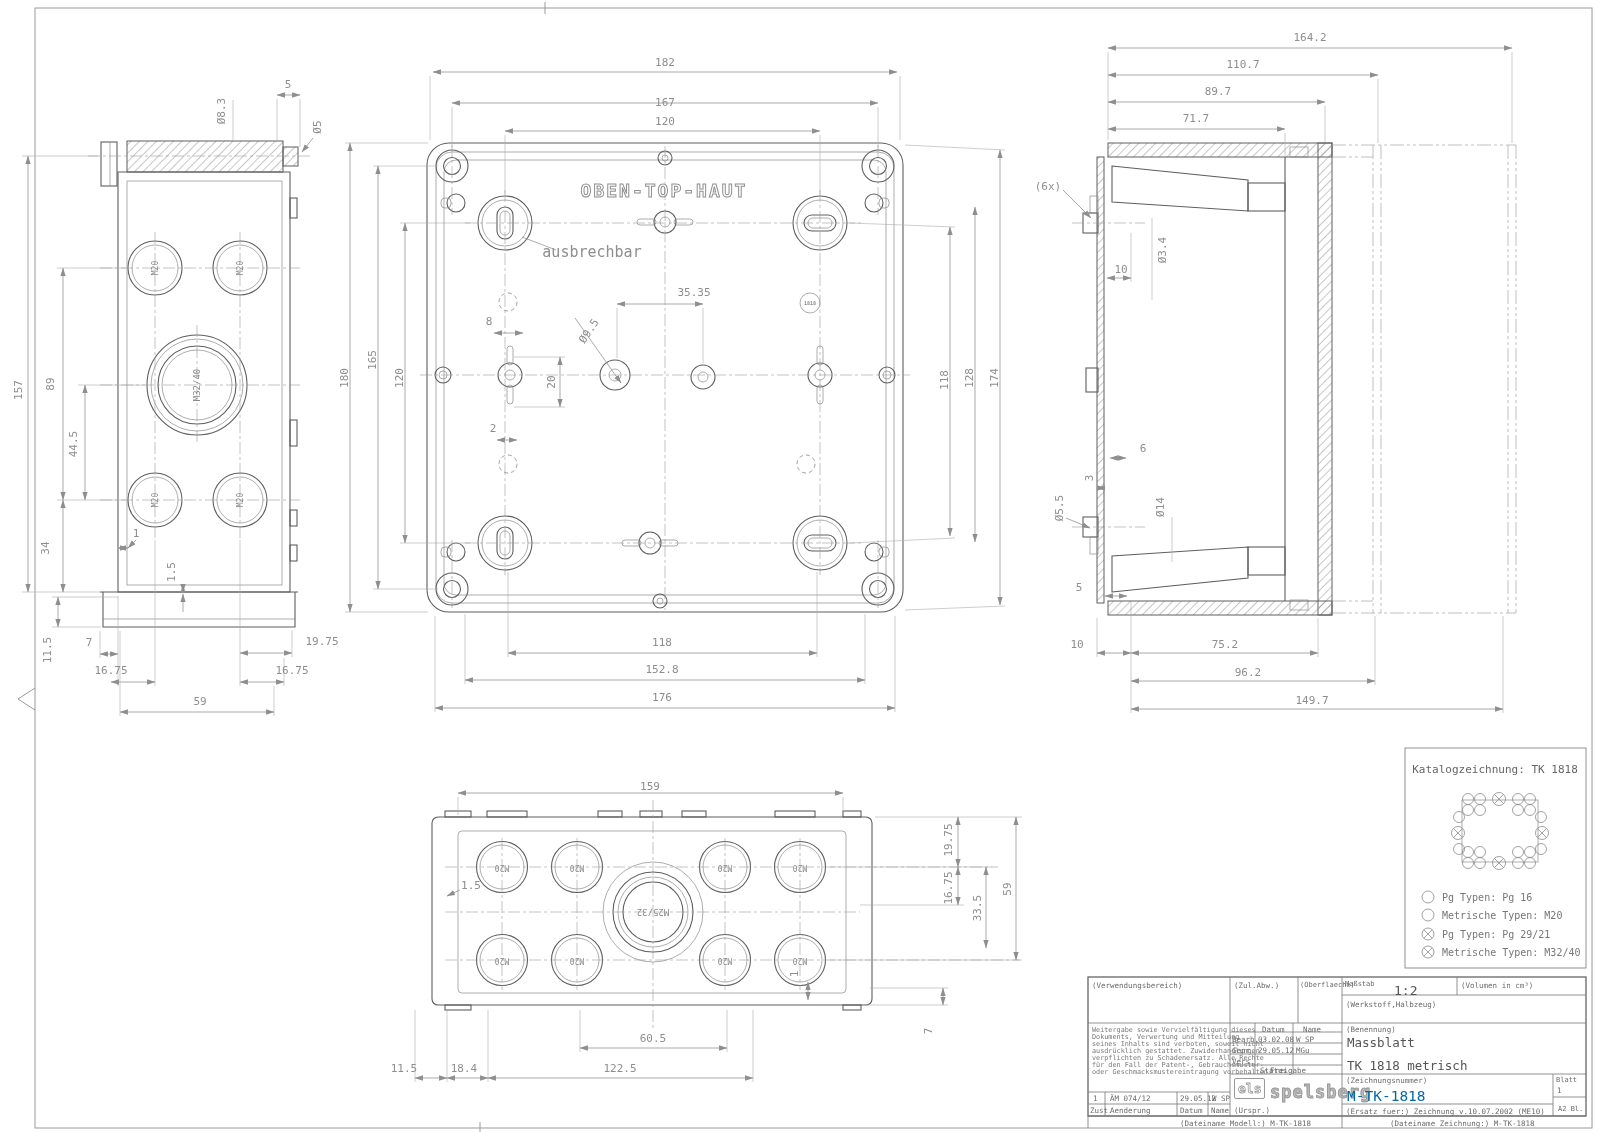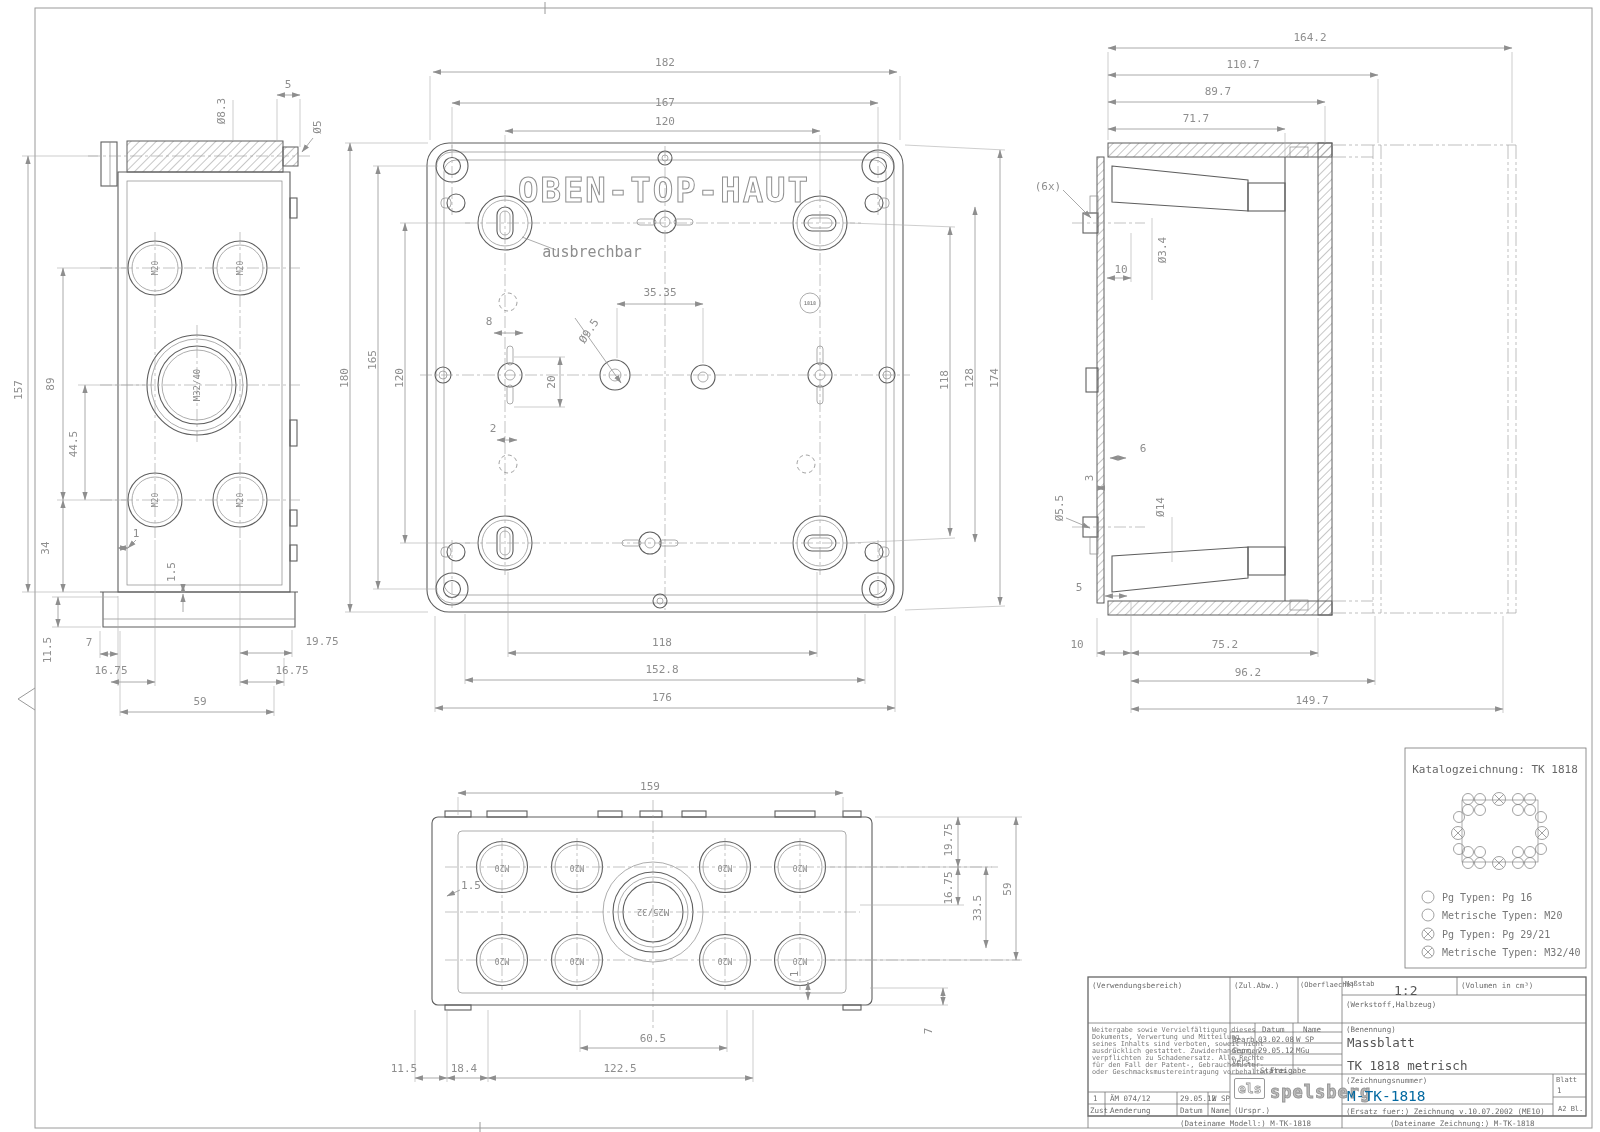--- a/index.html
+++ b/index.html
@@ -17,21 +17,21 @@
 .ht{fill:url(#hp);stroke:#5f5f5f;stroke-width:1}
 .tl{stroke:#777;stroke-width:.8;fill:none}
 .tlb{stroke:#666;stroke-width:1.3;fill:none}
 
 .lb{position:absolute;white-space:nowrap;color:#8e8e8e;font-size:11px;transform:translate(-50%,-50%)}
 .lbv{transform:translate(-50%,-50%) rotate(-90deg)}
 .lbd{transform:translate(-50%,-50%) rotate(-56deg)}
 .lb180{transform:translate(-50%,-50%) rotate(180deg)}
 .kn{font-size:8px;color:#8a8a8a}
 .kn9{font-size:9px;color:#8a8a8a}
-.emboss{font-size:34px;font-weight:bold;letter-spacing:2px;color:transparent;-webkit-text-stroke:1px #919191}
+.emboss{font-size:18px;font-weight:bold;letter-spacing:2px;color:transparent;-webkit-text-stroke:1px #919191}
 .note{font-size:15px}
 .stamp{font-size:5px;font-weight:bold;color:#8a8a8a}
 .cat-title{position:absolute;white-space:nowrap;font-size:11px;color:#666;transform:translate(-50%,-50%)}
 .lgd{position:absolute;white-space:nowrap;color:#777;font-size:10px;transform:translateY(-50%)}
 
 .tb{position:absolute;white-space:nowrap;color:#6b6b6b;font-size:7.5px}
 .t7{font-size:7px}
 .legal{font-size:6.8px;color:#7a7a7a}
 .lg{font-size:12.5px;color:#555}
 .xl{font-size:14.5px;color:#0369a1}
@@ -483,21 +483,21 @@
 <span class="lb lbv kn" style="left:240px;top:268px">M20</span>
 <span class="lb lbv kn" style="left:155px;top:500px">M20</span>
 <span class="lb lbv kn" style="left:240px;top:500px">M20</span>
 <span class="lb lbv kn9" style="left:197px;top:385px">M32/40</span>
 
 <span class="lb" style="left:665px;top:62px">182</span>
 <span class="lb" style="left:665px;top:102px">167</span>
 <span class="lb" style="left:665px;top:121px">120</span>
 <span class="lb emboss" style="left:664px;top:190px">OBEN-TOP-HAUT</span>
 <span class="lb note" style="left:592px;top:252px">ausbrechbar</span>
-<span class="lb" style="left:660px;top:292px">35.35</span>
+<span class="lb" style="left:694px;top:292px">35.35</span>
 <span class="lb" style="left:489px;top:321px">8</span>
 <span class="lb lbd" style="left:589px;top:331px">Ø9.5</span>
 <span class="lb lbv" style="left:551px;top:382px">20</span>
 <span class="lb" style="left:493px;top:428px">2</span>
 <span class="lb stamp" style="left:810px;top:303px">1818</span>
 <span class="lb lbv" style="left:344px;top:378px">180</span>
 <span class="lb lbv" style="left:372px;top:360px">165</span>
 <span class="lb lbv" style="left:399px;top:378px">120</span>
 <span class="lb lbv" style="left:944px;top:380px">118</span>
 <span class="lb lbv" style="left:969px;top:378px">128</span>

